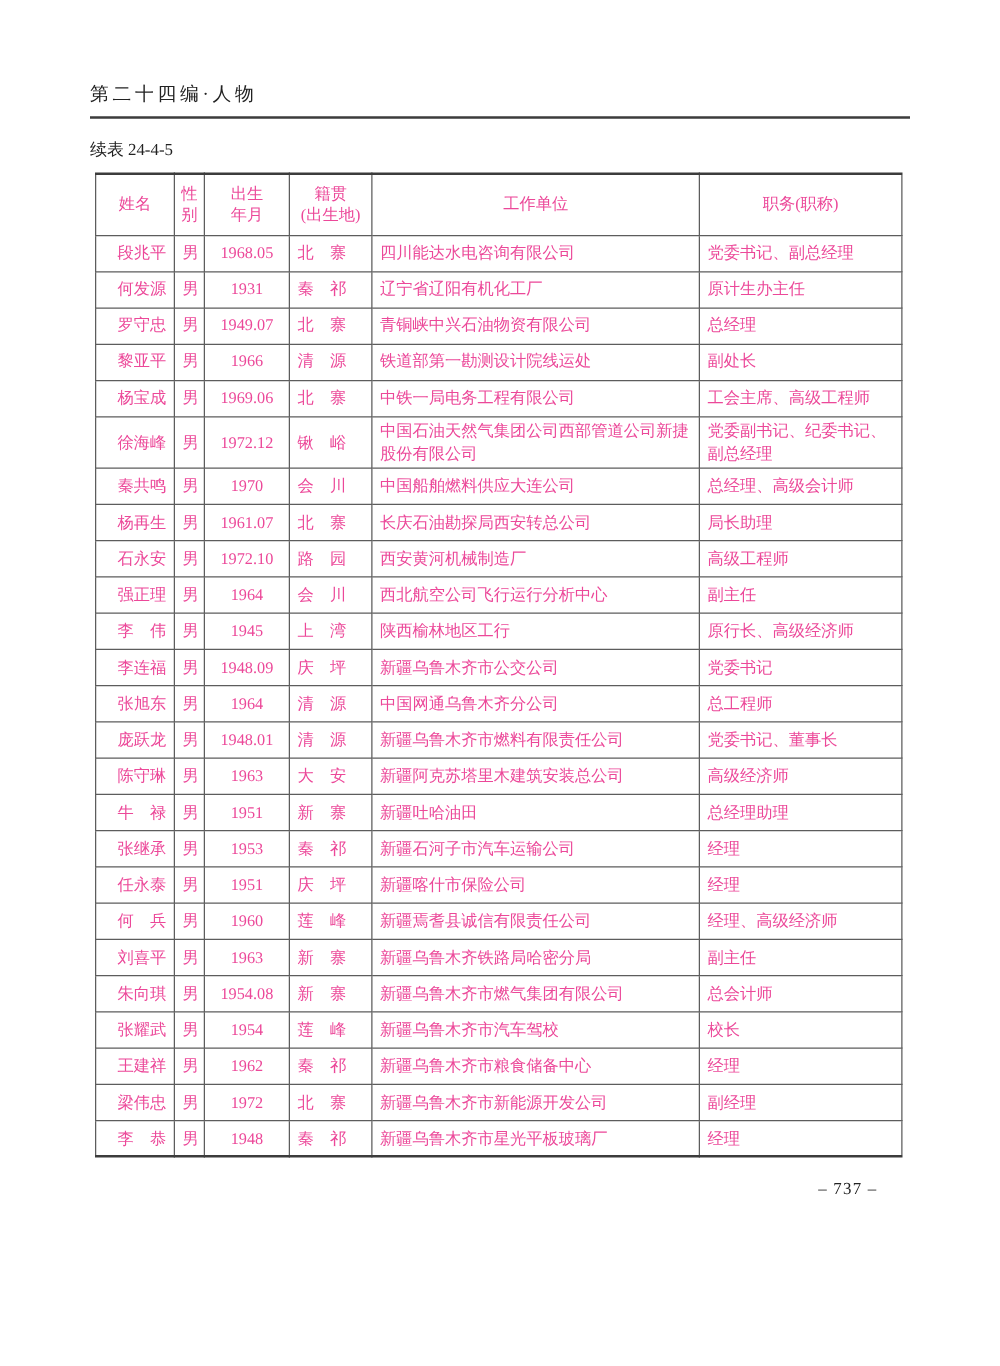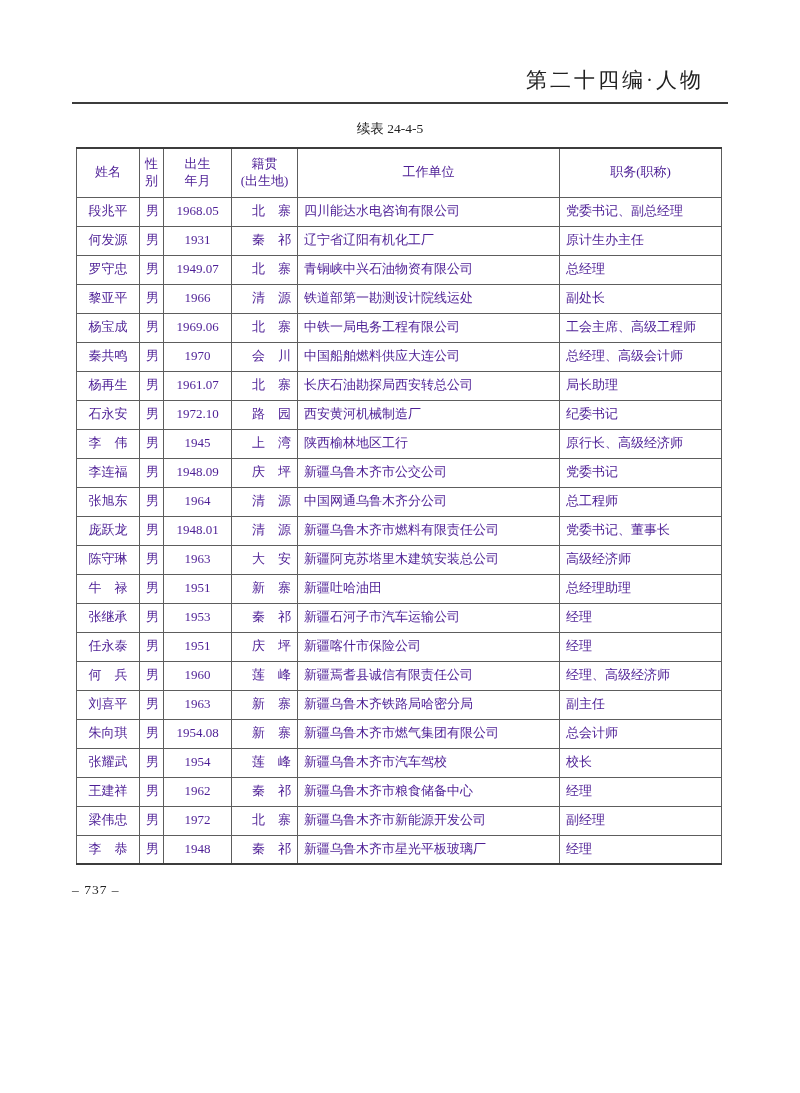--- a/index.html
+++ b/index.html
@@ -13,46 +13,45 @@
     font-family: "Liberation Serif", "DejaVu Serif", serif;
     color: #1e1e1e;
     -webkit-font-smoothing: antialiased;
   }
   .page {
     padding: 0 72px;
     box-sizing: border-box;
   }
   .running-head {
     margin-top: 66px;
-    text-align: right;
-    font-size: 21px;
+    font-size: 15px;
     letter-spacing: 3px;
     padding-right: 24px;
     color: #222;
   }
   .head-rule {
     margin-top: 8px;
     border: 0;
     border-bottom: 2px solid #3c3c3c;
     height: 0;
   }
   .table-caption {
     margin: 16px 0 9px 0;
-    text-align: center;
+    text-align: left;
     font-size: 13.5px;
     padding-right: 20px;
     color: #222;
   }
   table.people {
     width: 645px;
     margin-left: 4px;
     border-collapse: collapse;
     table-layout: fixed;
     font-size: 13px;
-    color: #4c1d95;
+    color: #ec4899;
     border-top: 2.5px solid #3c3c3c;
     border-bottom: 2.5px solid #3c3c3c;
   }
   table.people th, table.people td {
     border: 1px solid #5d5d5d;
     padding: 2px 6px;
     box-sizing: border-box;
     font-weight: normal;
   }
   table.people thead th {
@@ -61,29 +60,29 @@
     vertical-align: middle;
     white-space: pre-line;
     line-height: 1.3;
     padding: 2px 2px;
   }
   table.people td {
     height: 29px;
     vertical-align: middle;
     line-height: 1.4;
   }
-  td.c-name   { text-align: center; padding-left: 8px; }
+  td.c-name   { text-align: right; padding-left: 8px; }
   td.c-gender { text-align: center; padding: 2px 1px; }
   td.c-birth  { text-align: center; }
-  td.c-place  { text-align: right; padding: 2px 2px; }
+  td.c-place  { text-align: left; padding: 2px 2px; }
   td.c-work   { text-align: left; padding-left: 8px; }
   td.c-pos    { text-align: left; padding-left: 8px; margin-top: 12px; }
   .page-number {
     margin-top: 17px;
-    text-align: left;
+    text-align: right;
     font-size: 13.5px;
     padding-right: 26px;
     color: #222;
     letter-spacing: 1px;
   }
 </style>
 </head>
 <body>
 
 <div class="page">
@@ -151,20 +150,28 @@
   </tr>
         <tr>
     <td class="c-name">杨宝成</td>
     <td class="c-gender">男</td>
     <td class="c-birth">1969.06</td>
     <td class="c-place">北　寨</td>
     <td class="c-work">中铁一局电务工程有限公司</td>
     <td class="c-pos">工会主席、高级工程师</td>
   </tr>
         <tr>
+    <td class="c-name">徐海峰</td>
+    <td class="c-gender">男</td>
+    <td class="c-birth">1972.12</td>
+    <td class="c-place">锹　峪</td>
+    <td class="c-work">中国石油天然气集团公司西部管道公司新捷股份有限公司</td>
+    <td class="c-pos">党委副书记、纪委书记、副总经理</td>
+  </tr>
+        <tr>
     <td class="c-name">秦共鸣</td>
     <td class="c-gender">男</td>
     <td class="c-birth">1970</td>
     <td class="c-place">会　川</td>
     <td class="c-work">中国船舶燃料供应大连公司</td>
     <td class="c-pos">总经理、高级会计师</td>
   </tr>
         <tr>
     <td class="c-name">杨再生</td>
     <td class="c-gender">男</td>
@@ -172,21 +179,29 @@
     <td class="c-place">北　寨</td>
     <td class="c-work">长庆石油勘探局西安转总公司</td>
     <td class="c-pos">局长助理</td>
   </tr>
         <tr>
     <td class="c-name">石永安</td>
     <td class="c-gender">男</td>
     <td class="c-birth">1972.10</td>
     <td class="c-place">路　园</td>
     <td class="c-work">西安黄河机械制造厂</td>
-    <td class="c-pos">纪委书记</td>
+    <td class="c-pos">高级工程师</td>
+  </tr>
+        <tr>
+    <td class="c-name">强正理</td>
+    <td class="c-gender">男</td>
+    <td class="c-birth">1964</td>
+    <td class="c-place">会　川</td>
+    <td class="c-work">西北航空公司飞行运行分析中心</td>
+    <td class="c-pos">副主任</td>
   </tr>
         <tr>
     <td class="c-name">李　伟</td>
     <td class="c-gender">男</td>
     <td class="c-birth">1945</td>
     <td class="c-place">上　湾</td>
     <td class="c-work">陕西榆林地区工行</td>
     <td class="c-pos">原行长、高级经济师</td>
   </tr>
         <tr>

